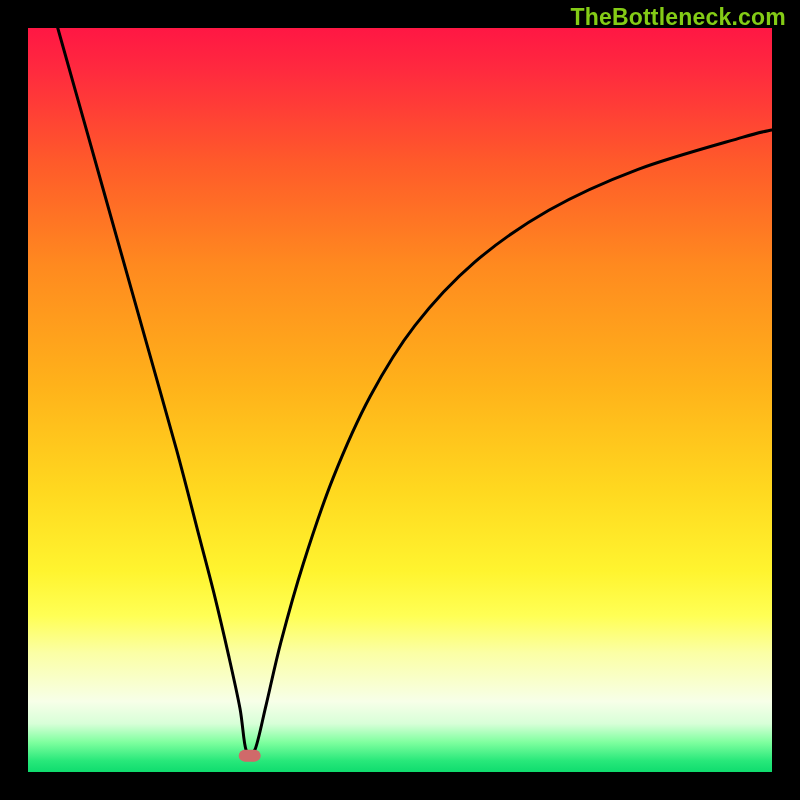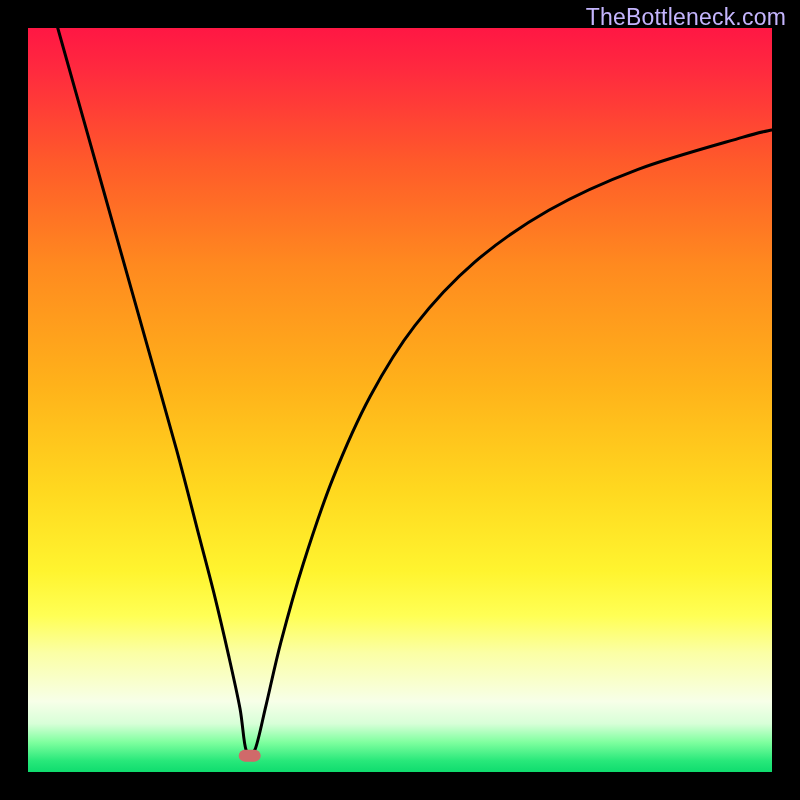--- a/index.html
+++ b/index.html
@@ -22,22 +22,22 @@
     top: 28px;
     width: 744px;
     height: 744px;
   }
   .watermark {
     position: absolute;
     top: 4px;
     right: 14px;
     font-family: Arial, Helvetica, sans-serif;
     font-size: 23px;
-    font-weight: 400;
-    color: #c4b5fd;
+    font-weight: 700;
+    color: #84cc16;
     letter-spacing: 0.2px;
   }
   svg { display: block; }
 </style>
 </head>
 <body>
 
 <div class="frame">
   <div class="watermark">TheBottleneck.com</div>
   <div class="plot">

